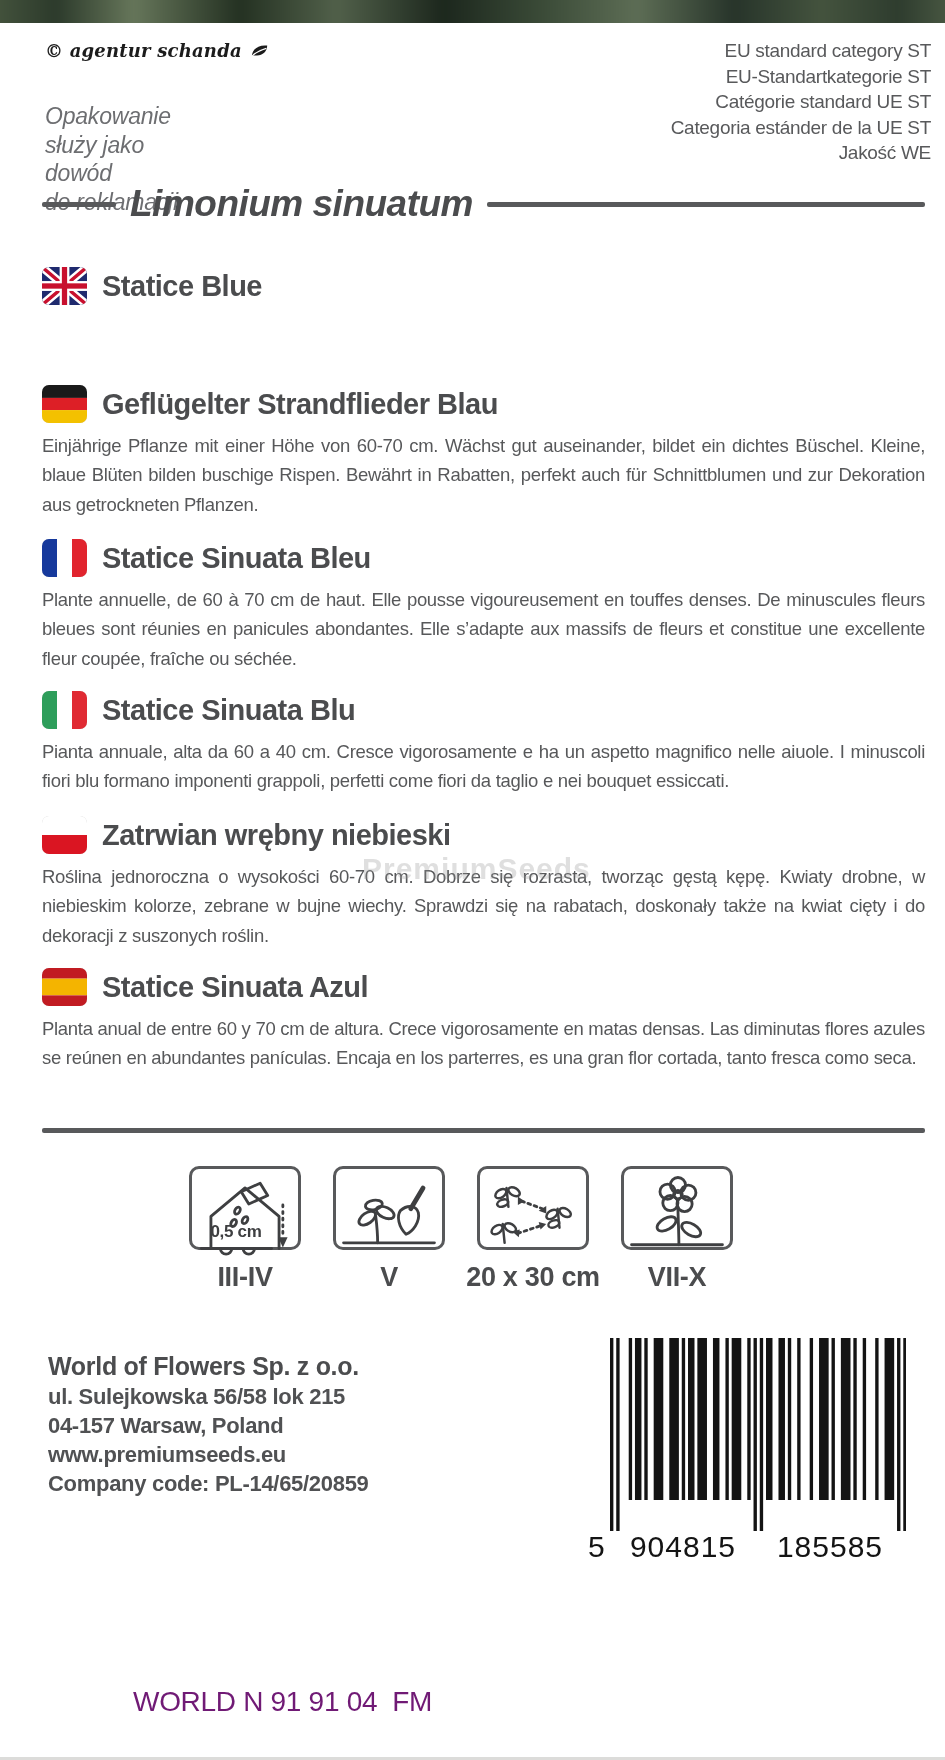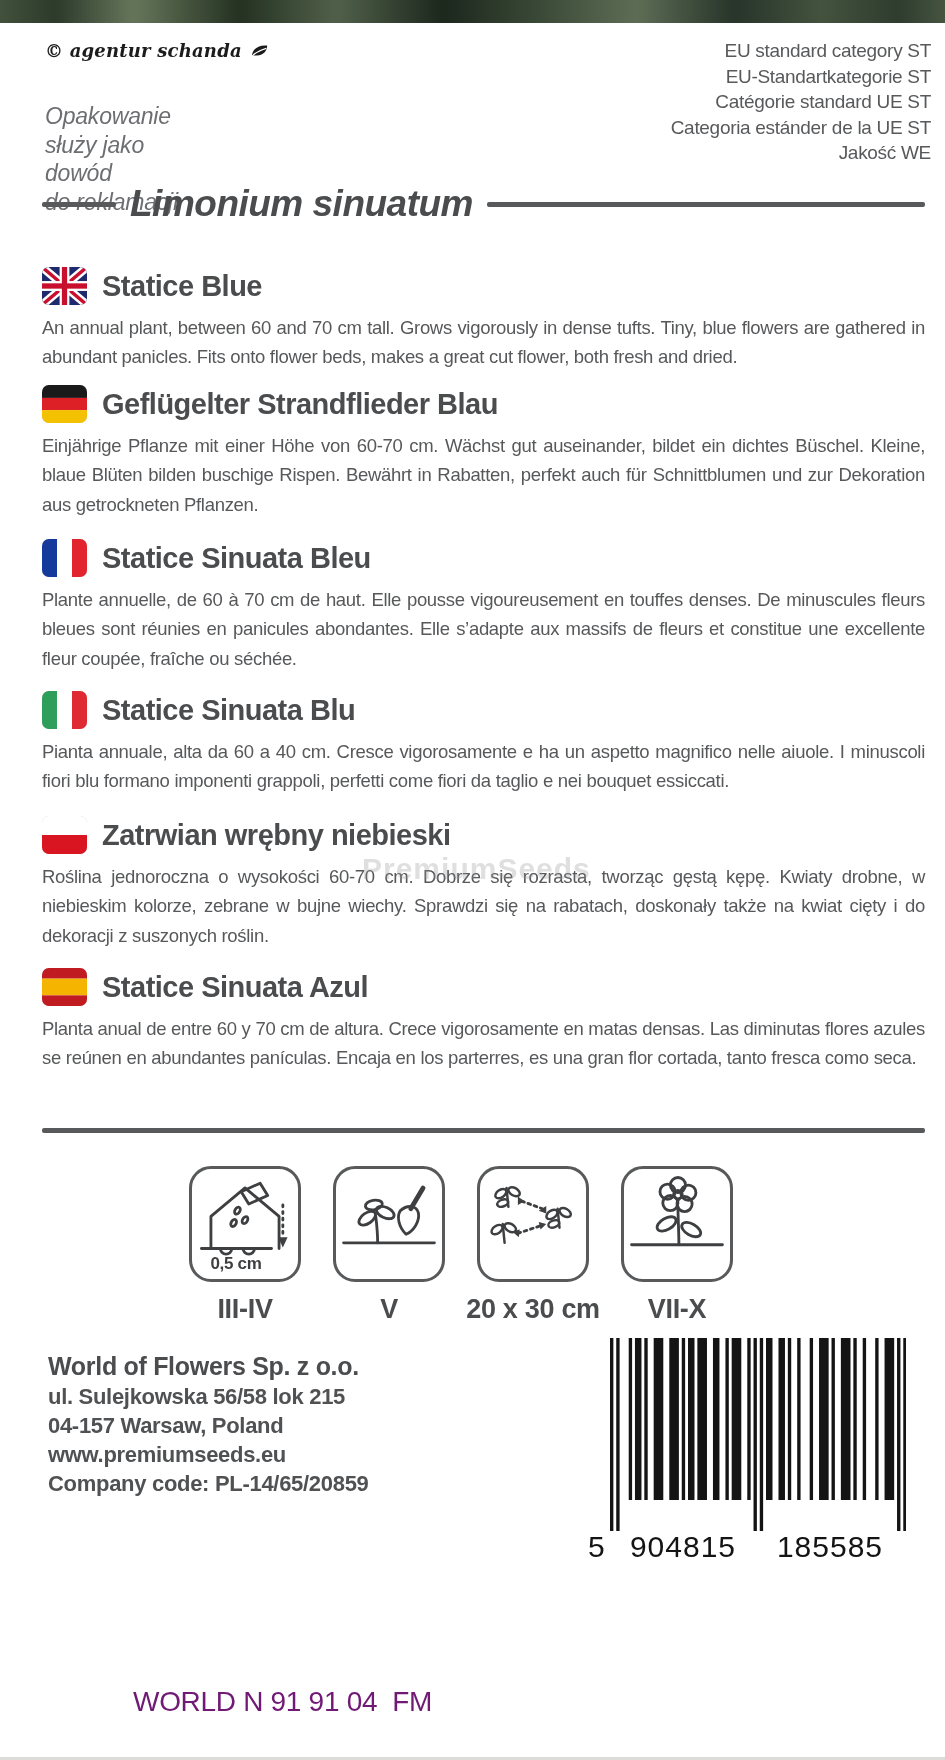--- a/index.html
+++ b/index.html
@@ -35,21 +35,21 @@
   .flag svg{display:block;width:100%;height:100%;}
   .section-heading{font-size:29px;font-weight:bold;color:#4b4c4e;letter-spacing:-0.5px;white-space:nowrap;}
   .section-text{margin-top:7px;font-size:18.5px;line-height:29.3px;letter-spacing:-0.3px;color:#57585a;text-align:justify;}
   
   .watermark{position:absolute;left:362px;top:852px;font-size:30px;font-weight:bold;color:rgba(150,150,150,0.30);letter-spacing:1px;}
   
   .divider2{position:absolute;left:42px;right:20px;top:1128px;height:5px;background:#58595b;border-radius:2px;}
   
   .pictos{position:absolute;left:186px;top:1166px;display:flex;gap:26px;}
   .picto{width:118px;display:flex;flex-direction:column;align-items:center;}
-  .picto-box{position:relative;width:112px;height:116px;border:3px solid #58595b;border-radius:22px;box-sizing:border-box;background:#fff;}
+  .picto-box{position:relative;width:112px;height:84px;border:3px solid #58595b;border-radius:10px;box-sizing:border-box;background:#fff;}
   .picto-box svg{position:absolute;left:0;top:0;width:106px;height:106px;}
   .depth-label{position:absolute;left:6px;right:24px;bottom:5px;text-align:center;font-size:17px;font-weight:bold;color:#3e3f41;letter-spacing:-0.3px;}
   .picto-label{margin-top:12px;font-size:27px;font-weight:bold;color:#4b4c4e;white-space:nowrap;letter-spacing:-0.3px;}
   
   .producer{position:absolute;left:48px;top:1350px;color:#505153;}
   .producer div{font-weight:bold;font-size:22px;line-height:29px;letter-spacing:-0.3px;}
   .producer .p-name{font-size:25px;line-height:32px;color:#4b4c4e;}
   
   .barcode{position:absolute;left:588px;top:1338px;width:318px;height:228px;}
   .barcode svg{position:absolute;left:0;top:0;}
@@ -109,21 +109,20 @@
           <path d="M0,0 L60,50 M60,0 L0,50" stroke="#ffffff" stroke-width="11"></path>
           <path d="M0,0 L60,50 M60,0 L0,50" stroke="#c8102e" stroke-width="4.5"></path>
           <rect x="23.5" width="13" height="50" fill="#ffffff"></rect>
           <rect y="18.5" width="60" height="13" fill="#ffffff"></rect>
           <rect x="26.5" width="7" height="50" fill="#c8102e"></rect>
           <rect y="21.5" width="60" height="7" fill="#c8102e"></rect>
         </svg>
       </span>
       <span class="section-heading">Statice Blue</span>
     </div>
-    <div class="section-text">An annual plant, between 60 and 70 cm tall. Grows vigorously in dense tufts. Tiny, blue flowers are gathered in abundant panicles. Fits onto flower beds, makes a great cut flower, both fresh and dried.</div>
   </div>
 
   <div class="section" style="top:384px">
     <div class="section-head">
       <span class="flag">
         <svg viewBox="0 0 60 50" preserveAspectRatio="none">
           <rect width="60" height="17" fill="#1a1a1a"></rect>
           <rect y="17" width="60" height="16" fill="#dd1f26"></rect>
           <rect y="33" width="60" height="17" fill="#f3c100"></rect>
         </svg>

